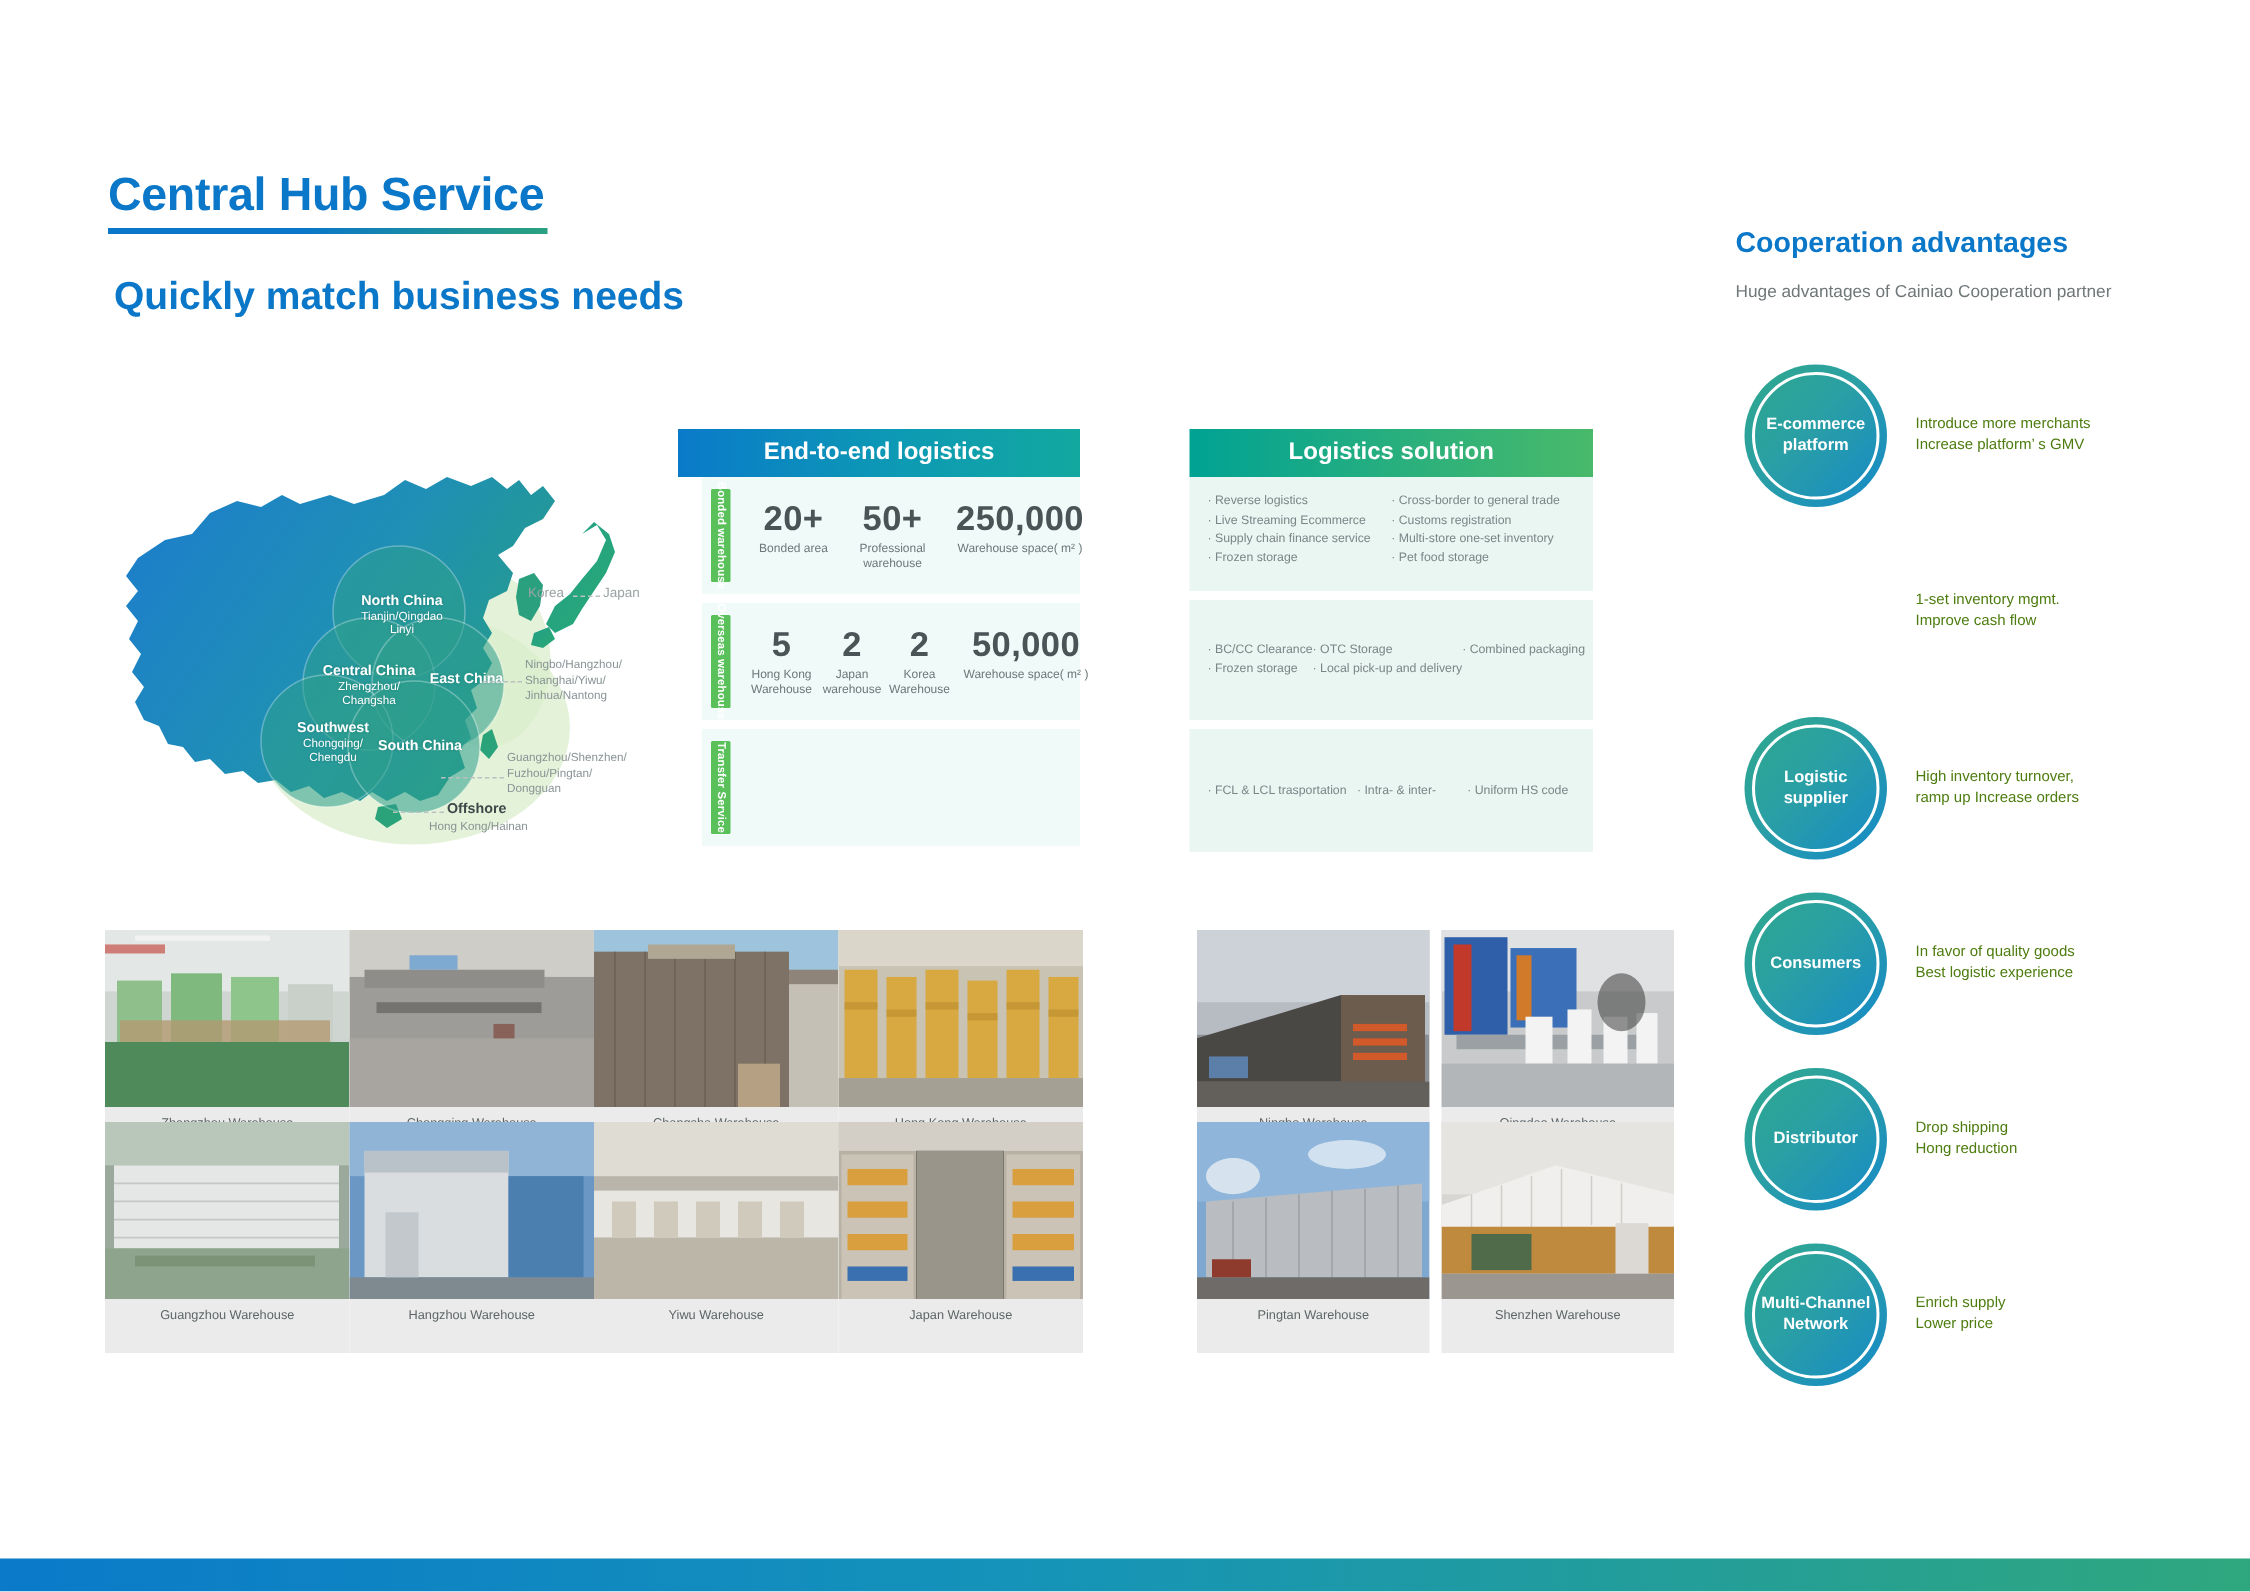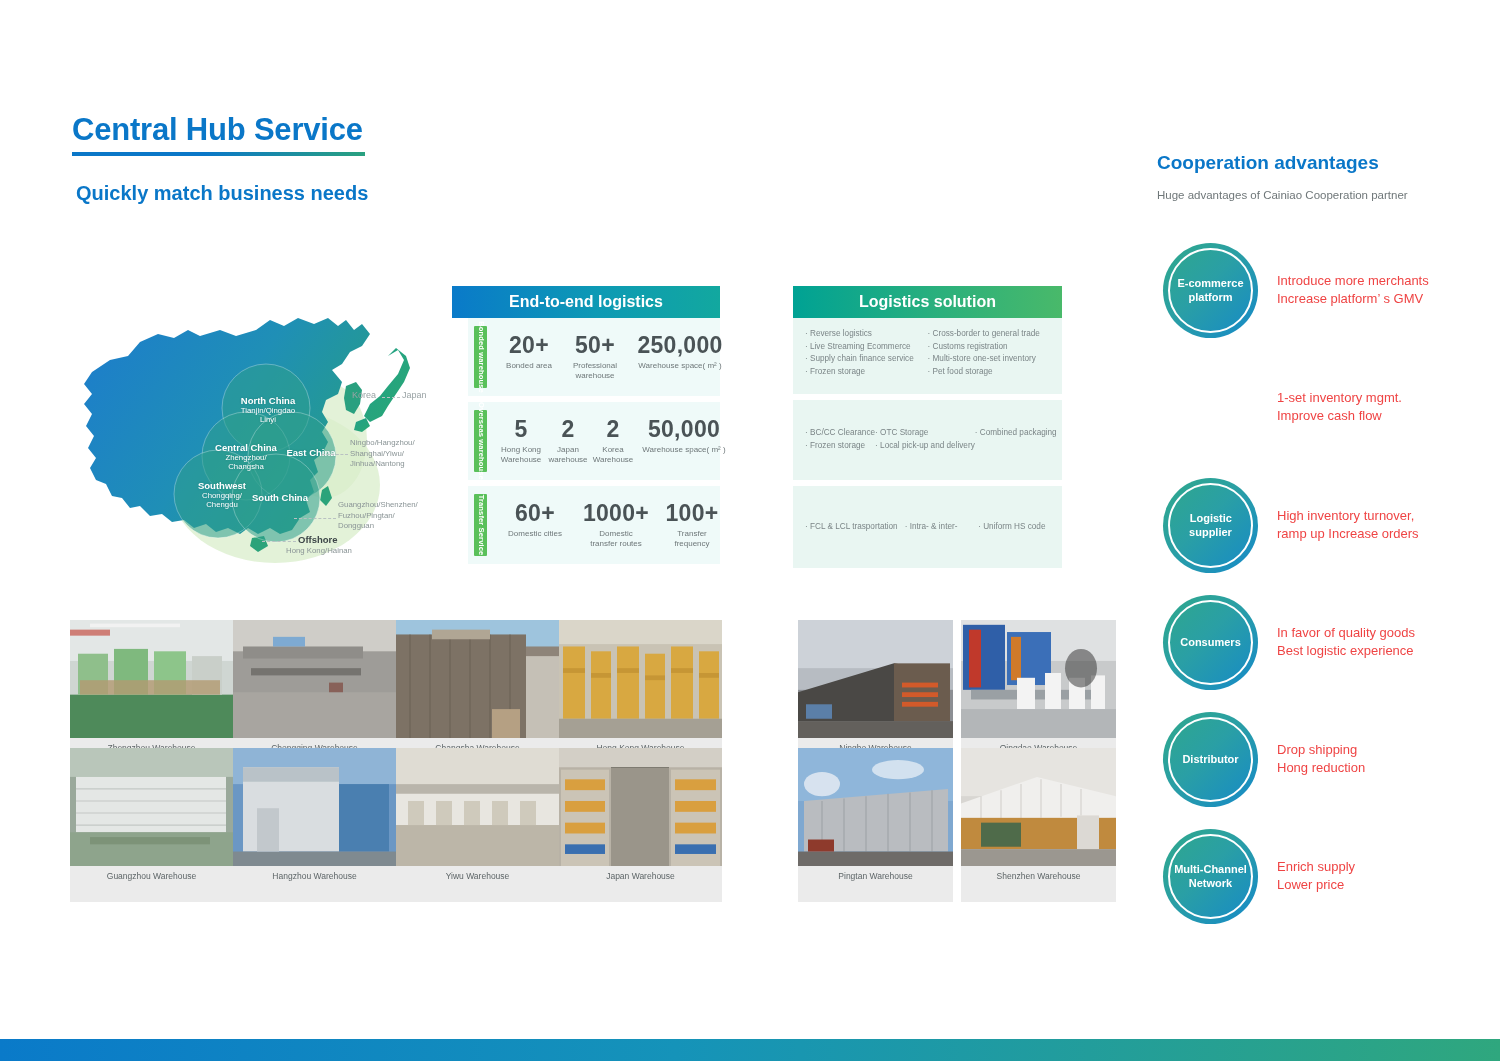--- a/index.html
+++ b/index.html
@@ -16,21 +16,21 @@
     position:absolute; left:72px; top:112px;
     font-size:31px; font-weight:bold; color:#0a77c8;
     letter-spacing:-0.2px;
   }
   .hdr-rule {
     position:absolute; left:72px; top:152px; width:293px; height:4px;
     background:linear-gradient(90deg,#0a77c8 0%,#0a77c8 45%,#2aa17f 100%);
   }
   .hdr-sub {
     position:absolute; left:76px; top:182px;
-    font-size:20px; font-weight:bold; color:#0a77c8;
+    font-size:26px; font-weight:bold; color:#0a77c8;
   }
 
   
   .map-wrap { position:absolute; left:70px; top:290px; width:372px; height:295px; }
   .map-wrap svg { display:block; }
   .map-label {
     position:absolute; color:#fff; text-align:center; line-height:1.18;
     text-shadow:0 0 2px rgba(0,60,70,.25);
   }
   .map-label .ml-name { font-size:9.5px; font-weight:bold; white-space:nowrap; }
@@ -108,21 +108,21 @@
   .adv-ring {
     position:absolute; left:5px; top:5px; right:5px; bottom:5px;
     border:2px solid #fff; border-radius:50%;
   }
   .adv-label {
     position:relative; z-index:2; color:#fff; font-size:11px; font-weight:bold;
     text-align:center; line-height:1.22; padding:0 4px;
   }
   .adv-text {
     position:absolute; left:114px; top:50%; transform:translateY(-50%);
-    font-size:13px; color:#ef4444; line-height:1.45; white-space:pre-line;
+    font-size:10px; color:#4d7c0f; line-height:1.45; white-space:pre-line;
   }
 
   
   .footer {
     position:absolute; left:0; right:0; bottom:0; height:22px;
     background:linear-gradient(90deg,#0a7ac9 0%,#1593b9 45%,#2fa77e 100%);
   }
 </style>
 </head>
 <body>
@@ -266,36 +266,20 @@
         <div class="stat" style="width:96px;">
           <div class="num">50,000</div>
           <div class="lbl" style="white-space:pre-line;">Warehouse space( m² )</div>
         </div>
       </div>
     </div>
 
     <div class="e2e-row">
       <div class="vtab">
         <span>Transfer Service</span>
-      </div>
-      <div class="stats">
-        <div class="stat" style="width:78px;">
-          <div class="num">60+</div>
-          <div class="lbl" style="white-space:pre-line;">Domestic cities</div>
-        </div>
-        <div class="stat" style="width:84px;">
-          <div class="num">1000+</div>
-          <div class="lbl" style="white-space:pre-line;">Domestic
-transfer routes</div>
-        </div>
-        <div class="stat" style="width:68px;">
-          <div class="num">100+</div>
-          <div class="lbl" style="white-space:pre-line;">Transfer
-frequency</div>
-        </div>
       </div>
     </div>
   </div>
 
   <div class="panel ls">
     <div class="panel-hd hd-green">Logistics solution</div>
 
     <div class="ls-row ls-r1">
       <div class="ls-cols">
         <div style="width:152px;">
@@ -588,21 +572,21 @@
   </div>
 
   <div class="adv" style="top:360px;">
     <div class="adv-text">1-set inventory mgmt.
 Improve cash flow</div>
   </div>
 
   <div class="adv" style="top:478px;">
     <div class="adv-circle">
       <div class="adv-ring"></div>
-      <div class="adv-label" style="white-space:pre-line;text-align:right;">Logistic
+      <div class="adv-label" style="white-space:pre-line;">Logistic
 supplier</div>
     </div>
     <div class="adv-text">High inventory turnover,
 ramp up Increase orders</div>
   </div>
 
   <div class="adv" style="top:595px;">
     <div class="adv-circle">
       <div class="adv-ring"></div>
       <div class="adv-label" style="white-space:pre-line;">Consumers</div>

